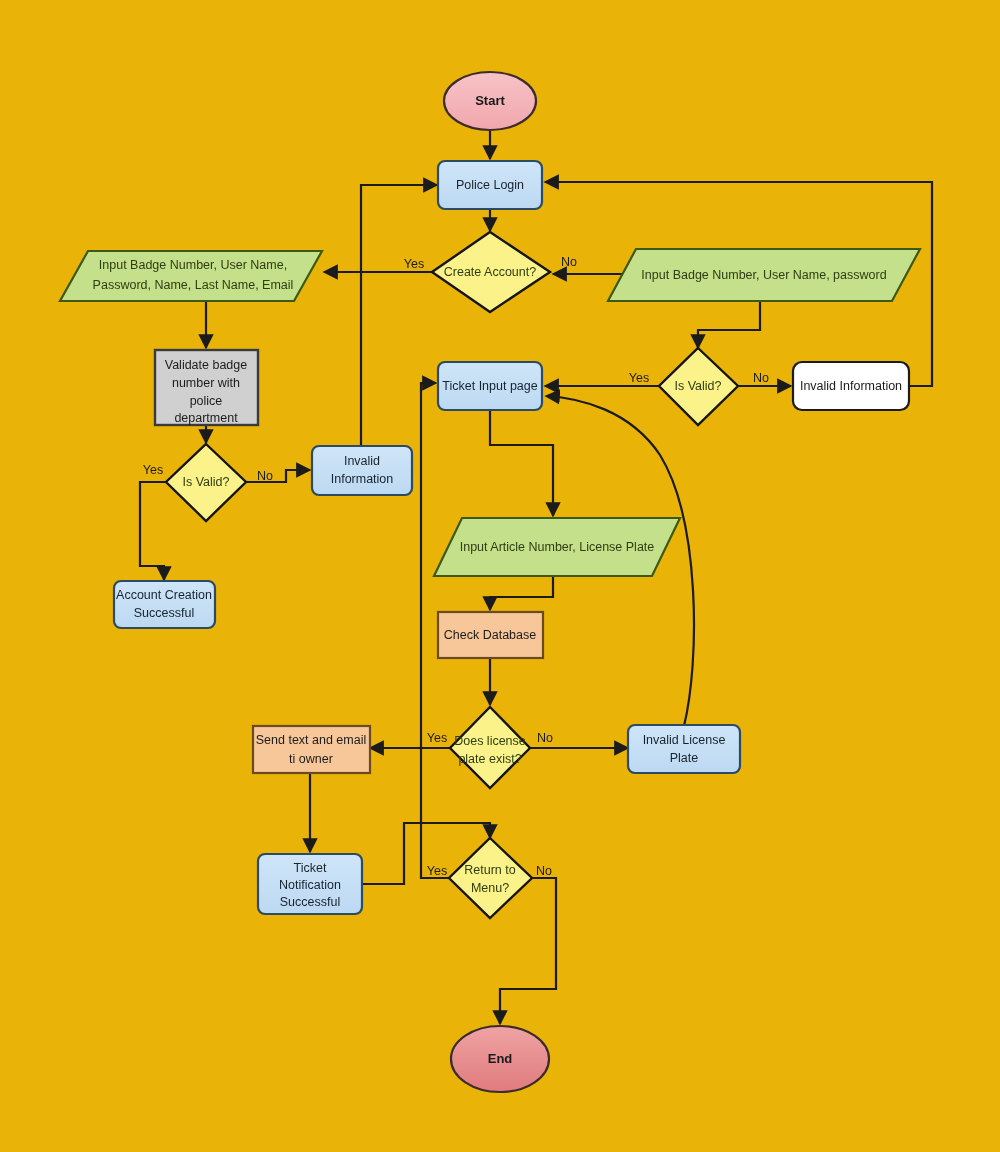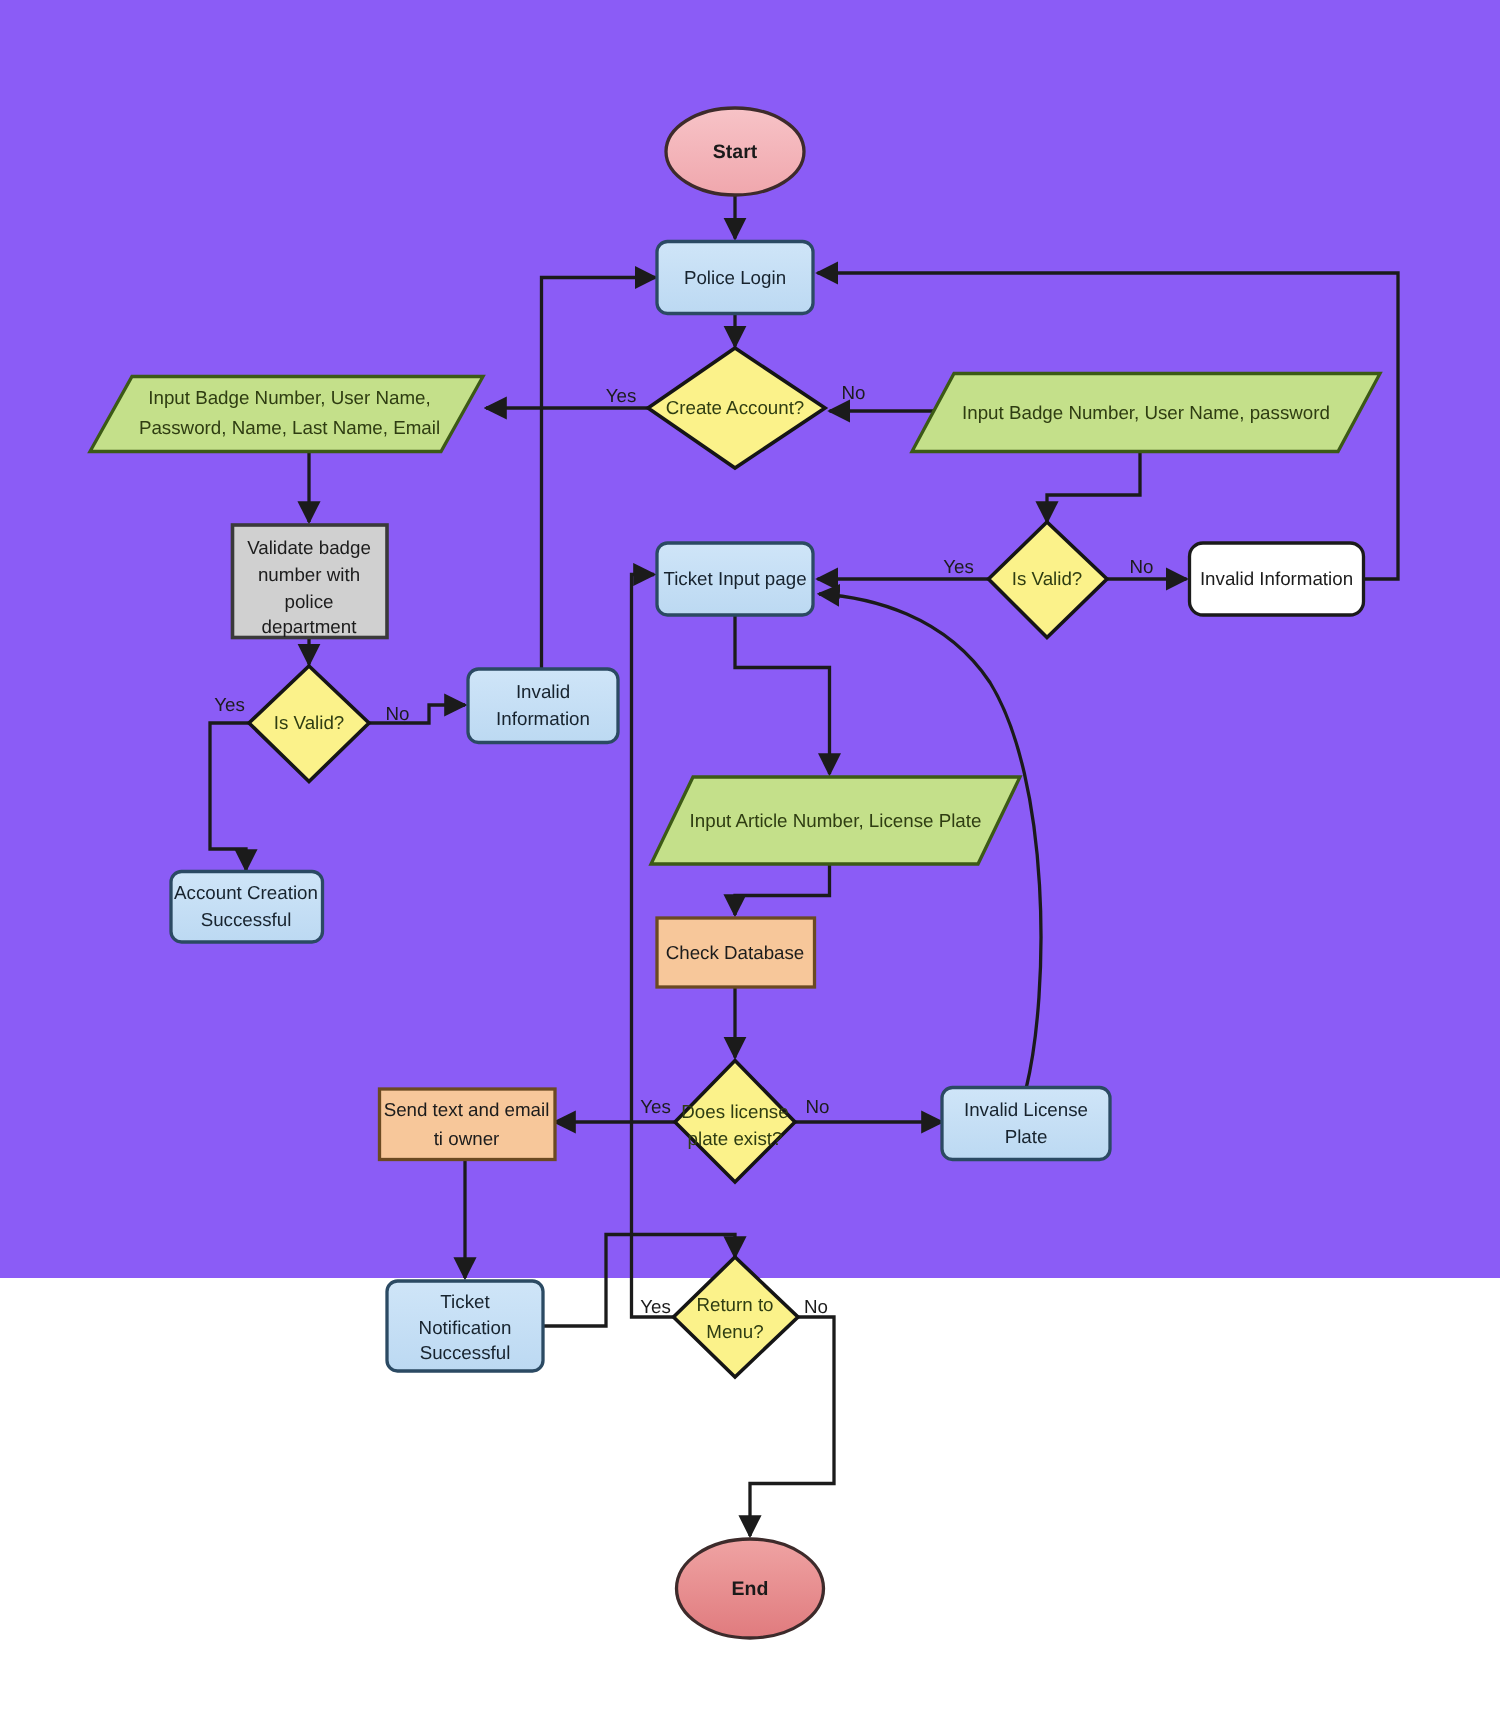--- a/index.html
+++ b/index.html
@@ -10,22 +10,22 @@
   }
   body {
     width: 1000px;
     height: 1152px;
     font-family: "Liberation Sans", sans-serif;
     overflow: hidden;
   }
   #flowchart-root {
     position: relative;
     width: 1000px;
-    height: 852px;
-    background: #8b5cf6;
+    height: 1152px;
+    background: #eab308;
   }
   svg#flow-svg {
     position: absolute;
     top: 0;
     left: 0;
     width: 1000px;
     height: 1152px;
     display: block;
   }
   .shape-terminator {

